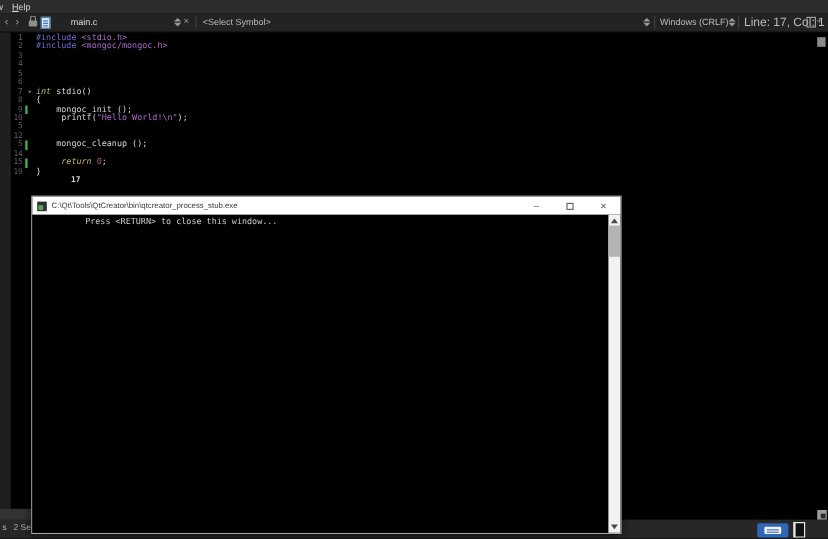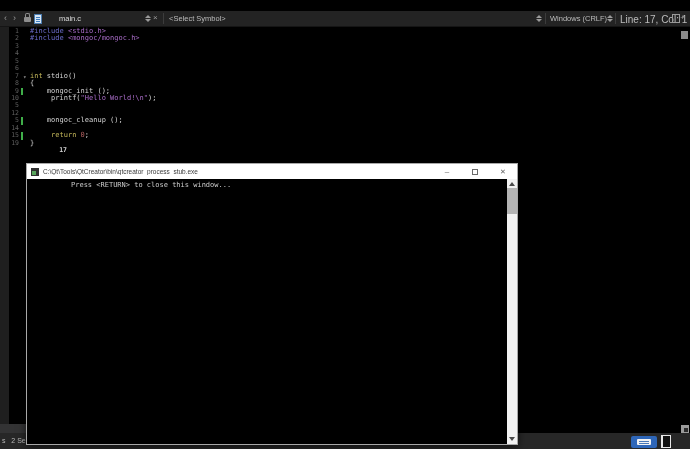--- a/index.html
+++ b/index.html
@@ -43,21 +43,21 @@
   #code-lines { position:absolute; left:9px; top:1px; right:0; }
   .code-row { display:flex; height:7.45px; line-height:7.45px; font-family:"DejaVu Sans Mono", monospace; font-size:7px; }
   .line-num { width:12px; text-align:right; padding-right:2px; color:#5f5f5f; font-size:6.5px; }
   .code-row.current .line-num { color:#d2d2d2; font-weight:bold;margin-left:48px; }
   .line-mark { width:9px; position:relative; color:#8a8a8a; font-size:6px; }
   .line-mark.changed { border-left:2px solid var(--changed-marker); }
   .line-mark.fold { padding-left:2px; }
   .code-text { white-space:pre; }
   .tok-p { color:var(--preprocessor); }
   .tok-s { color:var(--string); }
-  .tok-k { color:var(--keyword); }
+  .tok-k { color:var(--keyword);font-style:italic; }
   .tok-n { color:var(--number); }
   .tok-t { color:var(--plain); }
   .ed-thumb { position:absolute; left:681px; top:4px; width:7px; height:8px; background:#8a8a8a; }
 
   
   .sidebar-block { position:absolute; left:0; top:424px; width:26px; height:12px; background:#333334; }
   .statusbar { position:absolute; left:0; top:433px; width:690px; height:16px; background:#272727; }
   .status-left { position:absolute; left:2px; top:4px; font-size:7px; color:#b8b8b8; white-space:pre; }
   .blue-btn { position:absolute; left:631px; top:3px; width:26px; height:12px; background:var(--accent-blue); border-radius:2px; }
   .kbd { position:absolute; left:6px; top:3px; width:14px; height:6px; background:#f2f2f2; border-radius:1px; }
@@ -83,20 +83,24 @@
   .arr { position:absolute; left:2px; width:0; height:0; border-left:3px solid transparent; border-right:3px solid transparent; }
   .arr.up { top:3px; border-bottom:4px solid #4a4a4a; }
   .arr.down { bottom:3px; border-top:4px solid #4a4a4a; }
   .con-scroll .thumb { position:absolute; left:0; top:9px; width:10px; height:26px; background:#b4b4b4; }
 </style>
 </head>
 <body>
 
 <div class="screen">
 
+  <div class="menubar">
+    <span class="menu-frag">w</span>
+    <span class="menu-item">Help</span>
+  </div>
 
   <div class="toolbar">
     <span class="nav back">‹</span>
     <span class="nav fwd">›</span>
     <span class="lock"></span>
     <span class="fileicon"></span>
     <span class="tabtitle">main.c</span>
     <span class="updown ud1">
         <i class="u"></i>
         <i class="d"></i>

